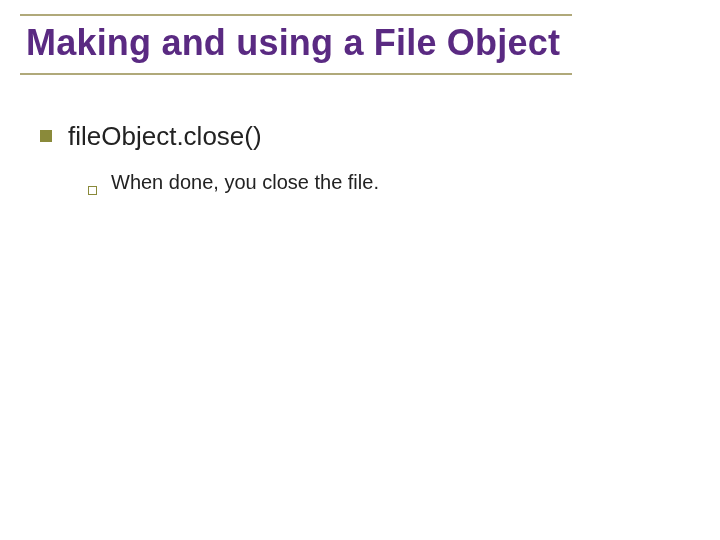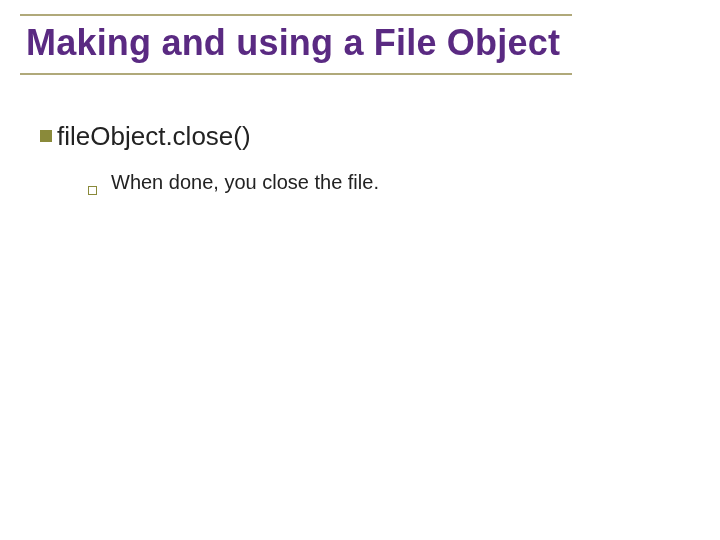--- a/index.html
+++ b/index.html
@@ -44,21 +44,21 @@
   }
   .body {
     position: absolute;
     left: 40px;
     right: 40px;
     top: 120px;
   }
   .lvl1 {
     display: flex;
     align-items: flex-start;
-    gap: 5px;
+    gap: 16px;
     margin-bottom: 16px;
   }
   .lvl1 .bullet {
     width: 12px;
     height: 12px;
     background: #8a8a3a;
     margin-top: 10px;
     flex: 0 0 auto;
   }
   .lvl1 .text {

